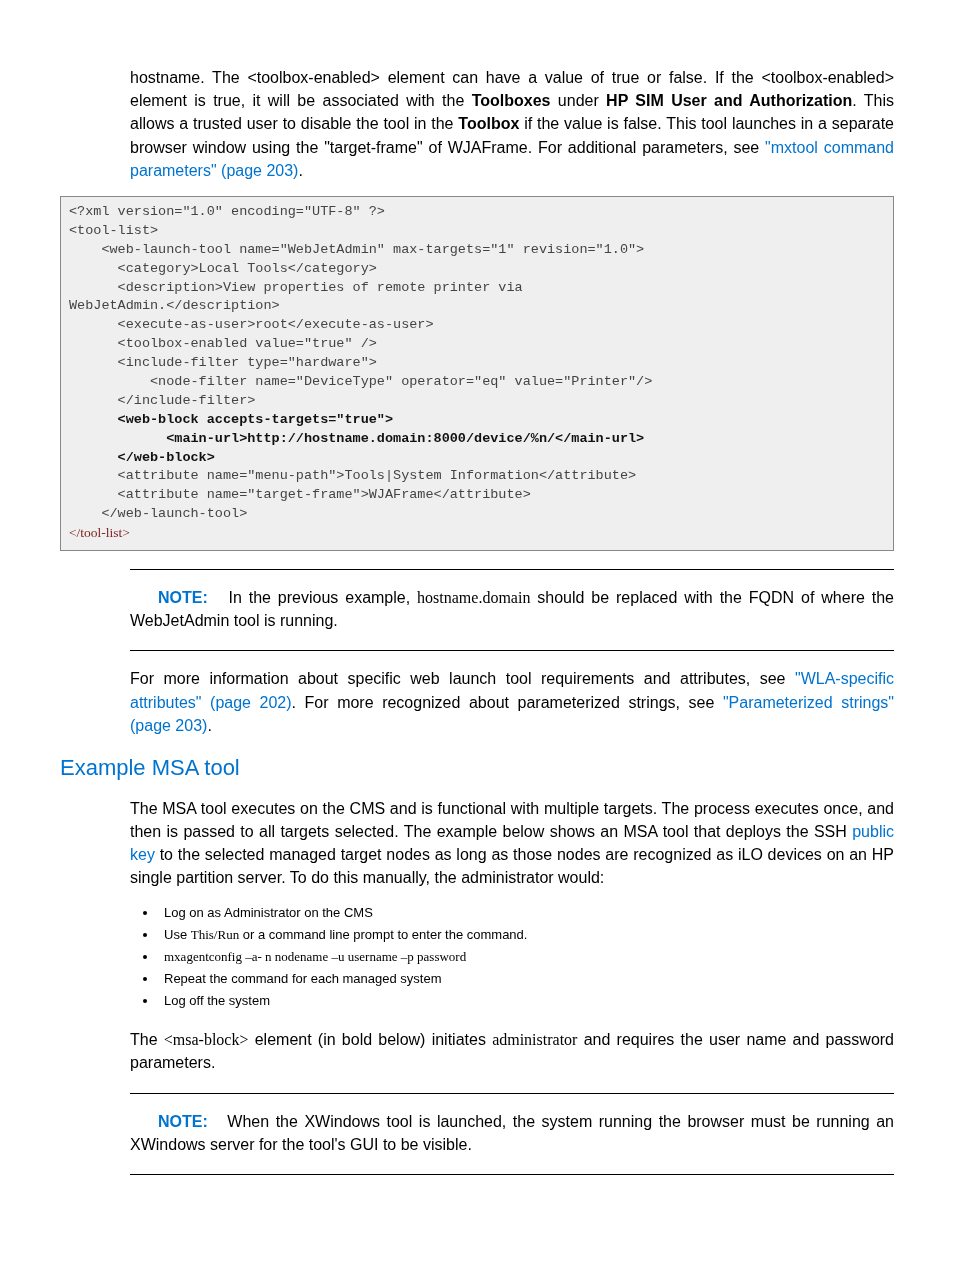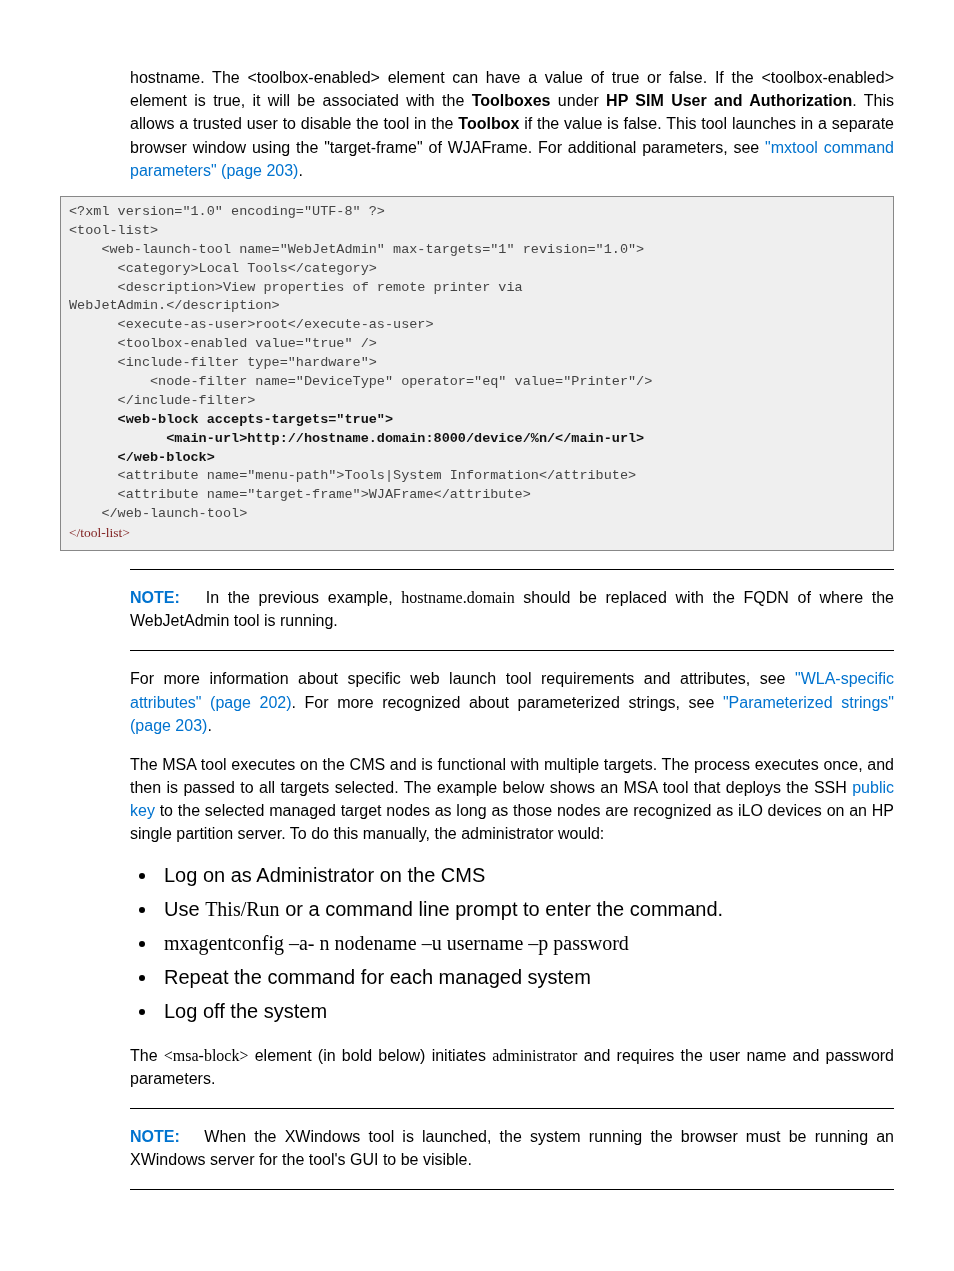--- a/index.html
+++ b/index.html
@@ -43,35 +43,36 @@
     color:#7f1d1d;
   }
   hr.rule {
     border: none;
     border-top: 1px solid #000;
     margin: 18px 0 12px 70px;
   }
   .note-label {
     color: #0073cf;
     font-weight: bold;
+    margin-left: 28px;
   }
   .mono { font-family: Liberation Serif, serif; }
   h2.section {
     font-family: Arial, Helvetica, sans-serif;
     font-size: 22px;
     font-weight: normal;
     color: #0073cf;
     margin: 18px 0 10px 0;
   }
   ul.bullets {
     margin: 6px 0 12px 70px;
     padding-left: 28px;
   }
   ul.bullets li {
-    font-size: 20px;
+    font-size: 13px;
     line-height: 1.7;
     padding-left: 6px;
   }
   ul.bullets li::marker { color:#000; }
   .footer {
     font-size: 12px;
     margin-top: 140px;
   }
   .footer .pageno { margin-right: 14px; }
 </style>
@@ -108,20 +109,21 @@
   <p class="body-text">
     <span class="note-label">NOTE:</span>&nbsp;&nbsp;&nbsp;<span>In the previous example, </span><span class="mono">hostname.domain</span><span> should be replaced with the FQDN of where the WebJetAdmin tool is running.</span>
   </p>
 
   <hr class="rule">
 
   <p class="body-text">
     <span>For more information about specific web launch tool requirements and attributes, see </span><span class="link">"WLA-specific attributes" (page 202)</span><span>. For more recognized about parameterized strings, see </span><span class="link">"Parameterized strings" (page 203)</span><span>.</span>
   </p>
 
+  <h2 class="section">Example MSA tool</h2>
 
   <p class="body-text">
     <span>The MSA tool executes on the CMS and is functional with multiple targets. The process executes once, and then is passed to all targets selected. The example below shows an MSA tool that deploys the SSH </span><span class="link">public key</span><span> to the selected managed target nodes as long as those nodes are recognized as iLO devices on an HP single partition server. To do this manually, the administrator would:</span>
   </p>
 
   <ul class="bullets">
     <li><span>Log on as Administrator on the CMS</span></li>
     <li><span>Use </span><span class="mono">This/Run</span><span> or a command line prompt to enter the command.</span></li>
     <li><span class="mono">mxagentconfig –a- n nodename –u username –p password</span></li>
     <li><span>Repeat the command for each managed system</span></li>

